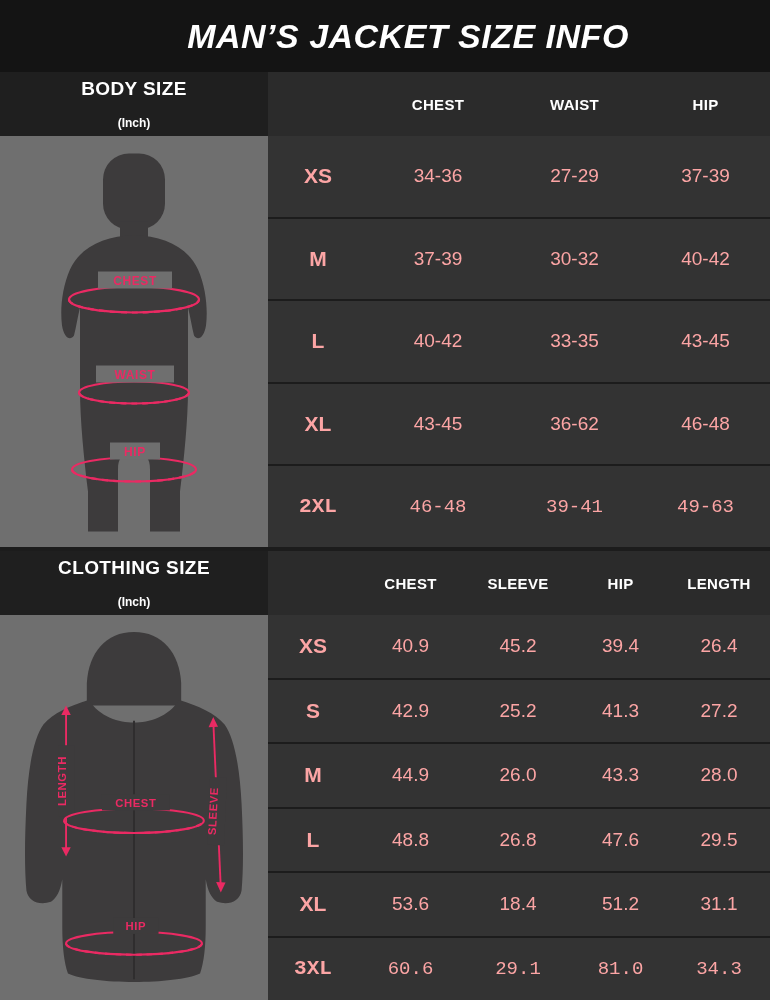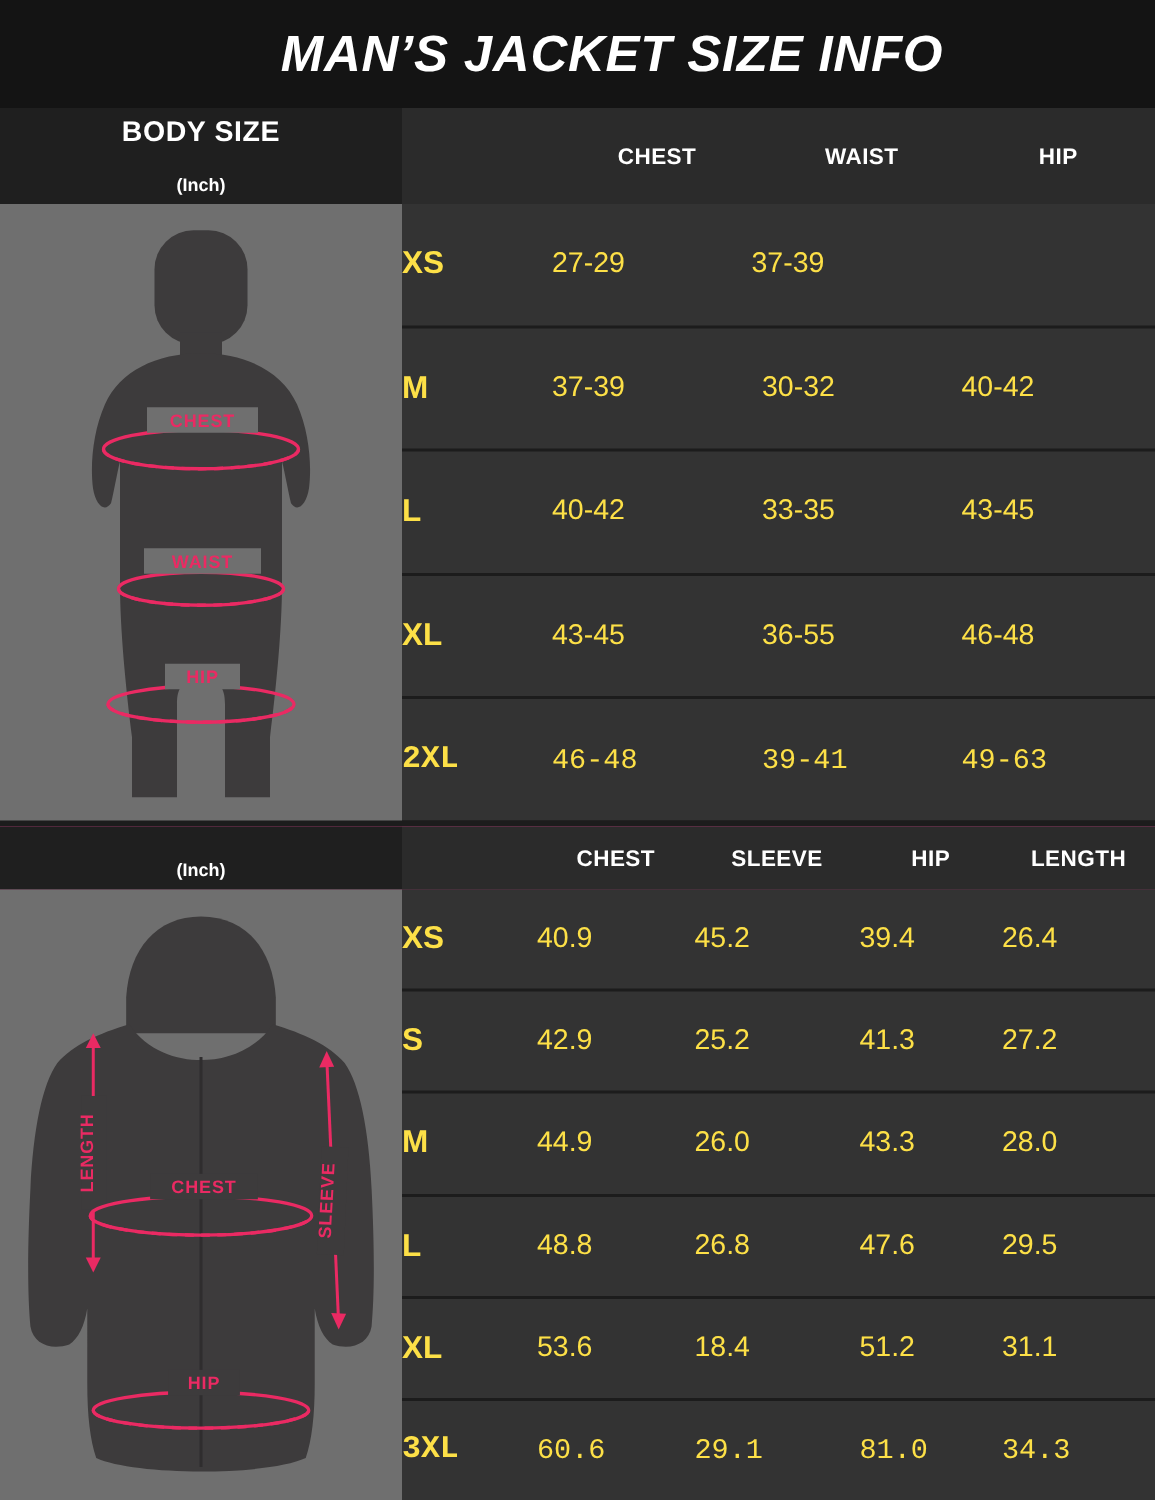--- a/index.html
+++ b/index.html
@@ -30,21 +30,21 @@
     font-weight:bold;
     font-style:italic;
     letter-spacing:0.5px;
   }
 
   
   .section { display:flex; flex-direction:column; }
 
   .sec-header {
     display:flex;
-    background:#ec4899;
+    background:#000000;
     flex:0 0 auto;
   }
   .sec-header .hdr-left {
     width:268px;
     background:#1f1f1f;
     color:#ffffff;
     display:flex; flex-direction:column;
     align-items:center; justify-content:center;
     text-align:center;
     padding:6px 0;
@@ -83,22 +83,22 @@
     background:#333333;
   }
   .trow {
     flex:1;
     display:flex;
     align-items:center;
     border-bottom:2px solid #1c1c1c;
   }
   .trow:last-child { border-bottom:none;font-family:Liberation Mono, monospace; }
   .cell {
-    color:#fde047;
-    text-align:left;
+    color:#fca5a5;
+    text-align:center;
     font-size:19px;
   }
   .cell.size { font-weight:bold; font-size:21px; }
 
   
   .bs-c0 { width:100px; }
   .bs-c1 { width:140px; }
   .bs-c2 { width:133px; }
   .bs-c3 { width:129px; }
 
@@ -194,57 +194,59 @@
           <ellipse cx="134" cy="330" rx="62" ry="12" fill="none" stroke="#ea2a63" stroke-width="2.2"></ellipse>
           <path d="M72 330 a62 12 0 0 0 124 0" fill="none" stroke="#ea2a63" stroke-width="2.2" stroke-dasharray="6 5"></path>
           <rect x="110" y="303" width="50" height="17" fill="#6f6f6f"></rect>
           <text class="lbl" x="135" y="316" text-anchor="middle">HIP</text>
         </svg>
       </div>
 
       <div class="table-pane">
         <div class="trow">
           <div class="cell size bs-c0">XS</div>
+          <div class="cell bs-c1">34-36</div>
           <div class="cell bs-c2">27-29</div>
           <div class="cell bs-c3">37-39</div>
         </div>
         <div class="trow">
           <div class="cell size bs-c0">M</div>
           <div class="cell bs-c1">37-39</div>
           <div class="cell bs-c2">30-32</div>
           <div class="cell bs-c3">40-42</div>
         </div>
         <div class="trow">
           <div class="cell size bs-c0">L</div>
           <div class="cell bs-c1">40-42</div>
           <div class="cell bs-c2">33-35</div>
           <div class="cell bs-c3">43-45</div>
         </div>
         <div class="trow">
           <div class="cell size bs-c0">XL</div>
           <div class="cell bs-c1">43-45</div>
-          <div class="cell bs-c2">36-55</div>
+          <div class="cell bs-c2">36-62</div>
           <div class="cell bs-c3">46-48</div>
         </div>
         <div class="trow">
           <div class="cell size bs-c0">2XL</div>
           <div class="cell bs-c1">46-48</div>
           <div class="cell bs-c2">39-41</div>
           <div class="cell bs-c3">49-63</div>
         </div>
       </div>
     </div>
   </div>
 
   <div class="divider"></div>
 
   <div class="section" style="flex:1 1 auto;">
 
     <div class="sec-header">
       <div class="hdr-left">
+        <div class="main">CLOTHING SIZE</div>
         <div class="sub">(Inch)</div>
       </div>
       <div class="hdr-cols">
         <div class="col cs-c0"></div>
         <div class="col cs-c1">CHEST</div>
         <div class="col cs-c2">SLEEVE</div>
         <div class="col cs-c3">HIP</div>
         <div class="col cs-c4">LENGTH</div>
       </div>
     </div>

